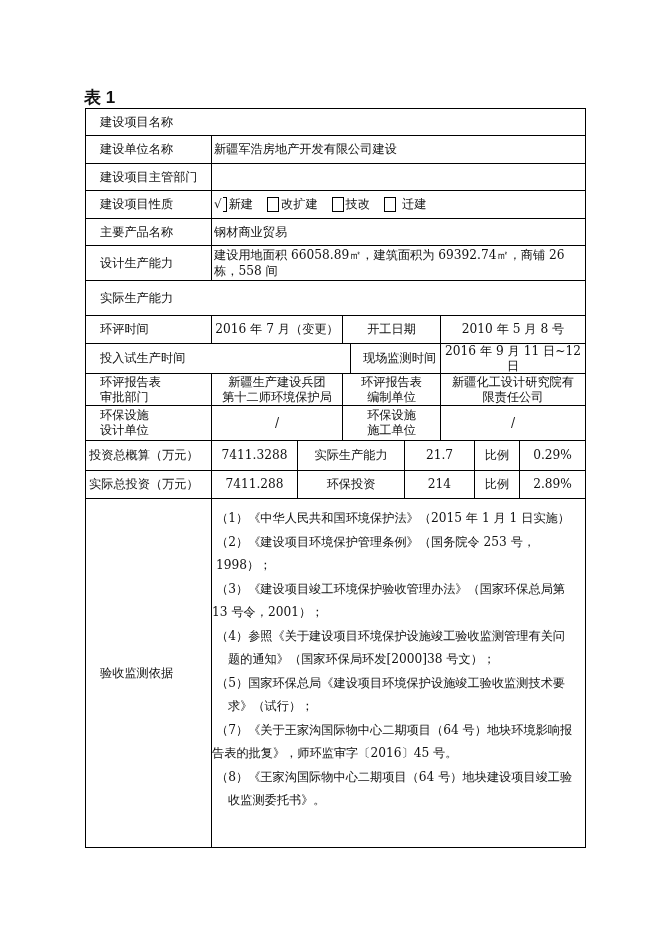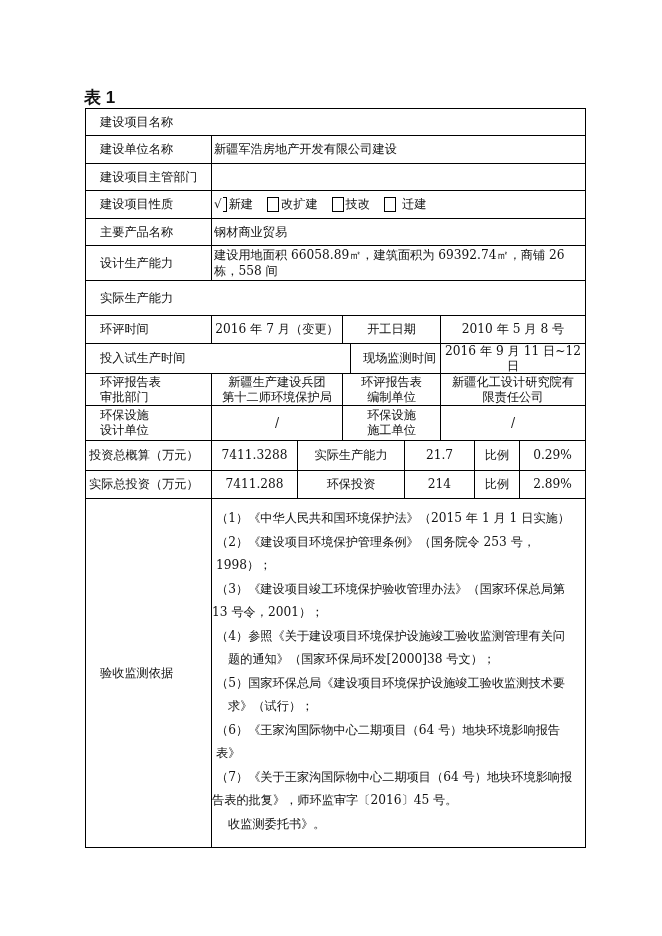--- a/index.html
+++ b/index.html
@@ -152,21 +152,21 @@
     <div class="cell lbl">验收监测依据</div>
     <div class="basis">
       <p>（1）《中华人民共和国环境保护法》（2015 年 1 月 1 日实施）</p>
       <p>（2）《建设项目环境保护管理条例》（国务院令 253 号，1998）；</p>
       <p>（3）《建设项目竣工环境保护验收管理办法》（国家环保总局第</p>
       <p style="margin-left:-4px;">13 号令，2001）；</p>
       <p>（4）参照《关于建设项目环境保护设施竣工验收监测管理有关问</p>
       <p class="ind">题的通知》（国家环保局环发[2000]38 号文）；</p>
       <p>（5）国家环保总局《建设项目环境保护设施竣工验收监测技术要</p>
       <p class="ind">求》（试行）；</p>
-      <p>（6）《王家沟国际物中心二期项目（64 号）地块环境影响报告表》</p>
       <p>（7）《关于王家沟国际物中心二期项目（64 号）地块环境影响报</p>
       <p style="margin-left:-4px;">告表的批复》，师环监审字〔2016〕45 号。</p>
+      <p>（8）《王家沟国际物中心二期项目（64 号）地块建设项目竣工验</p>
       <p class="ind">收监测委托书》。</p>
     </div>
   </div>
 
   <div class="bottom" style="top:739px;"></div>
 </div>
 
 </body></html>

